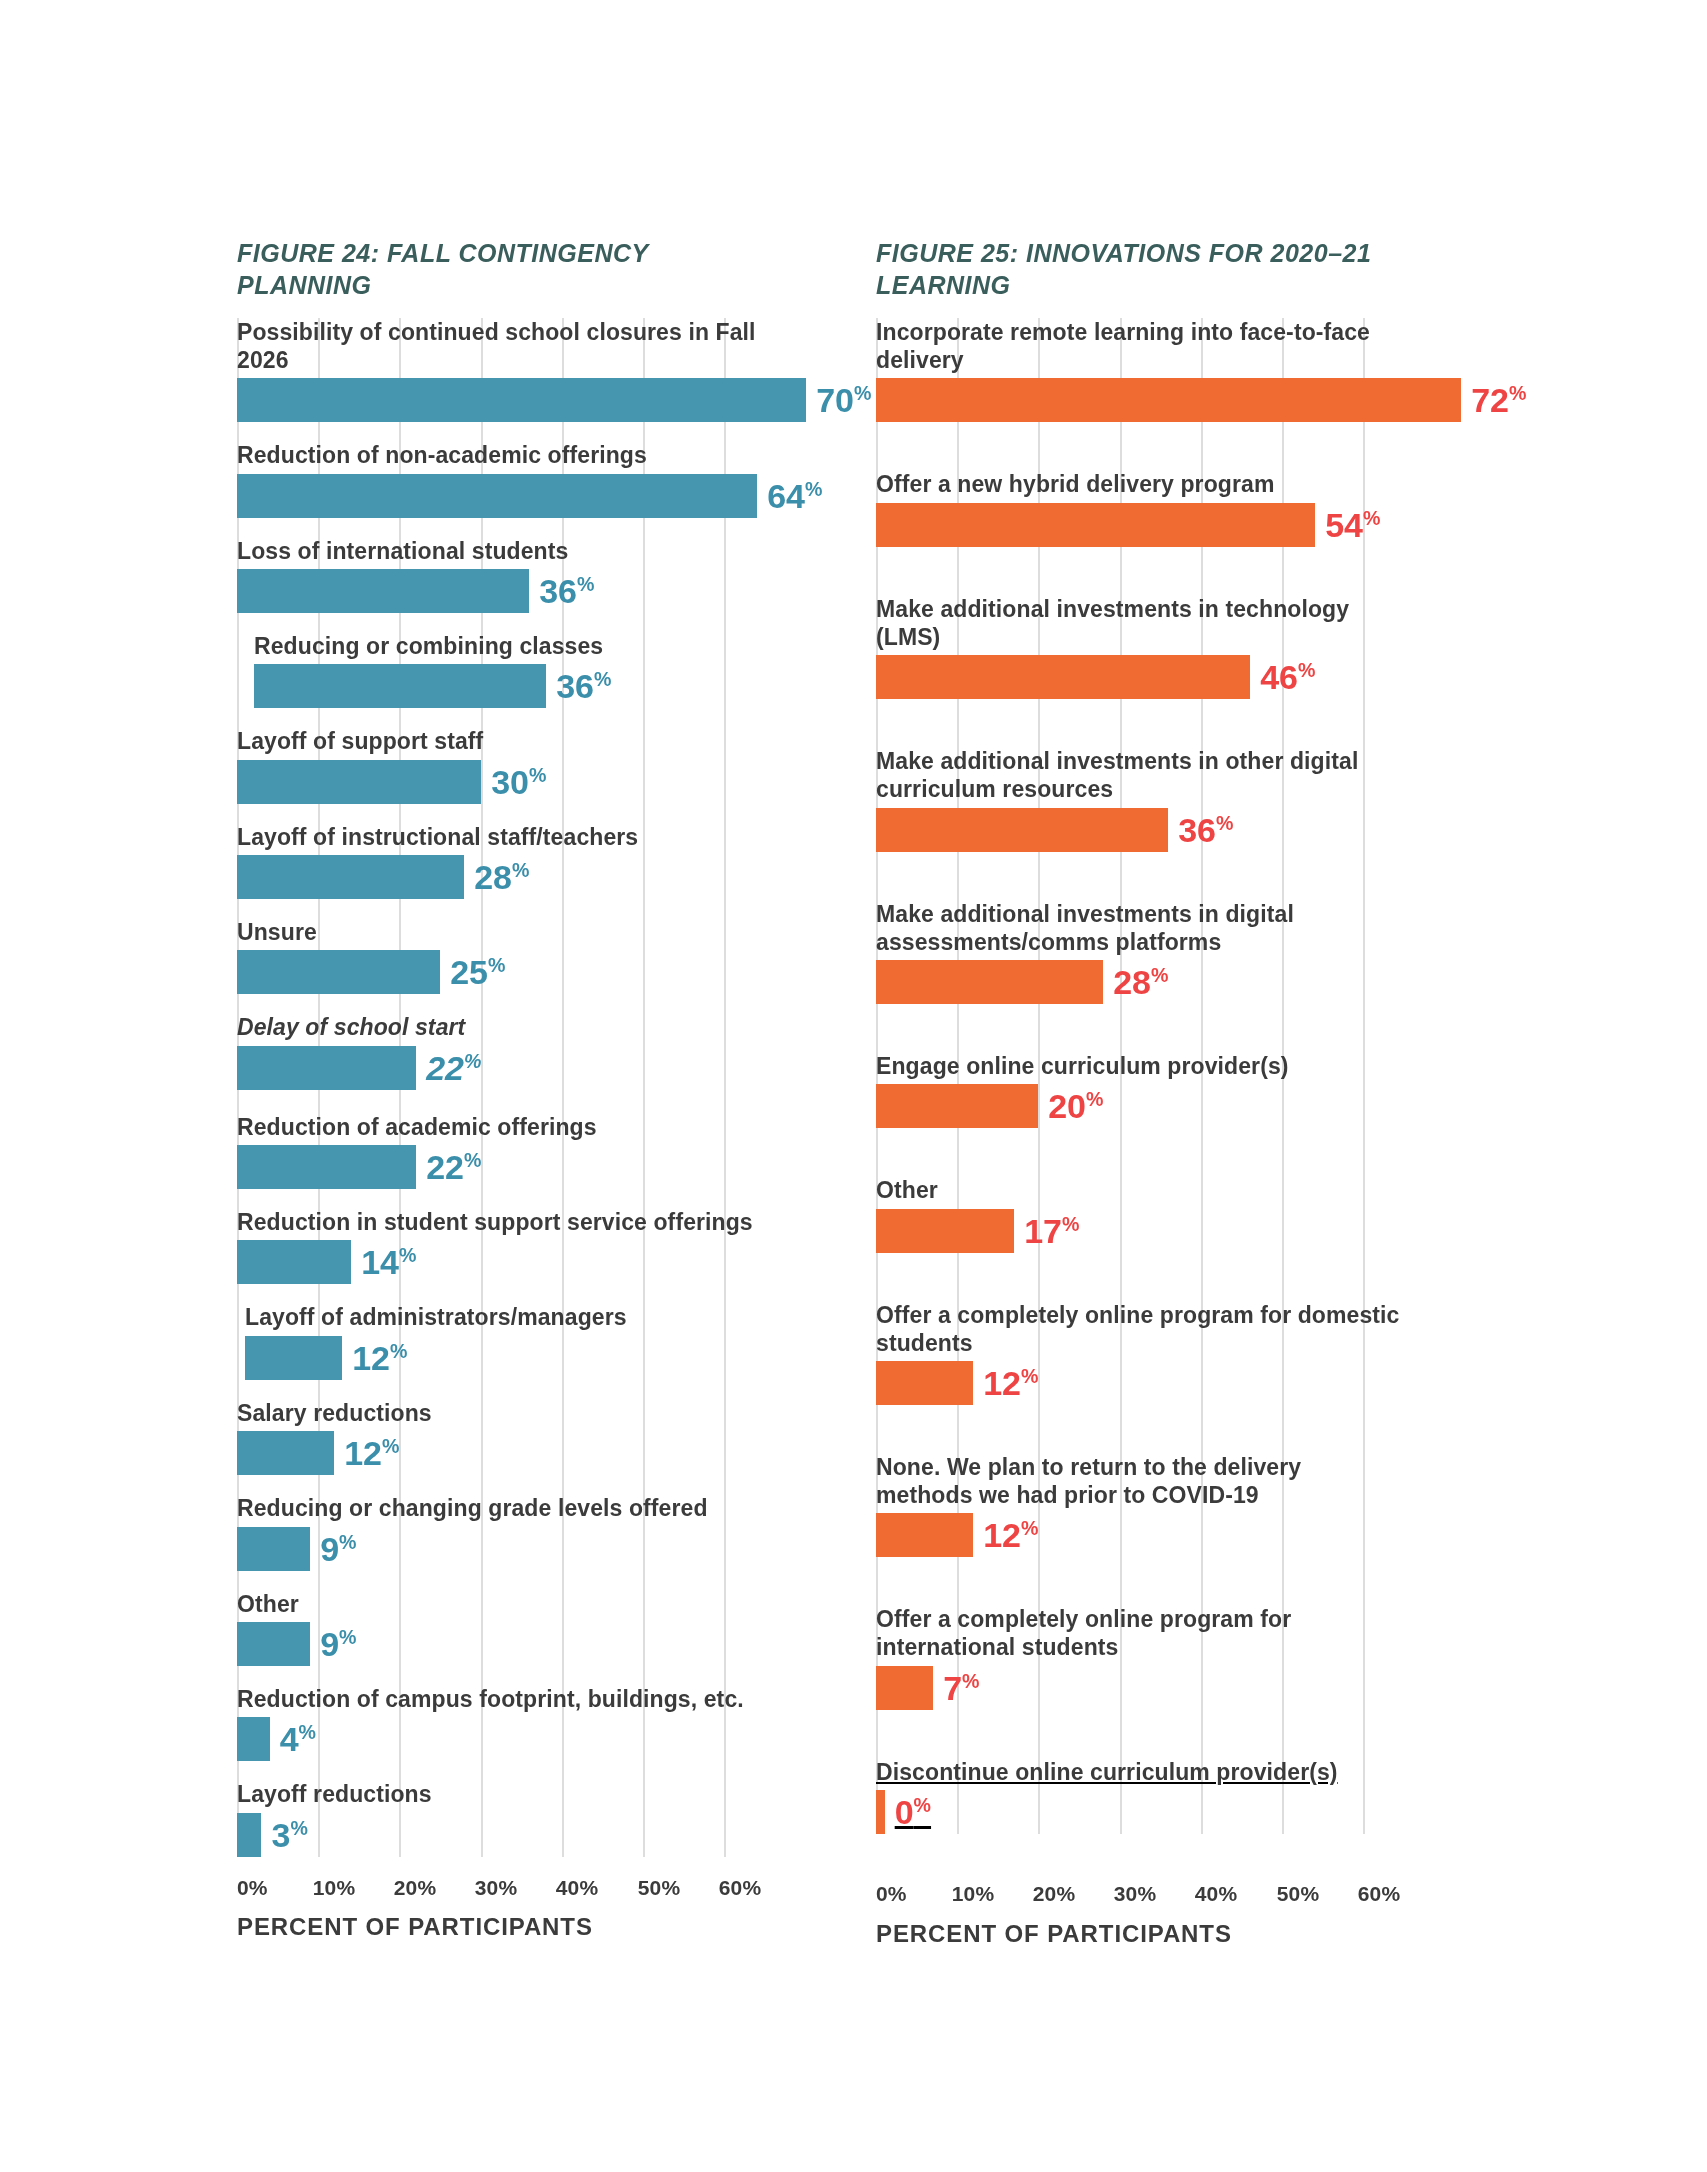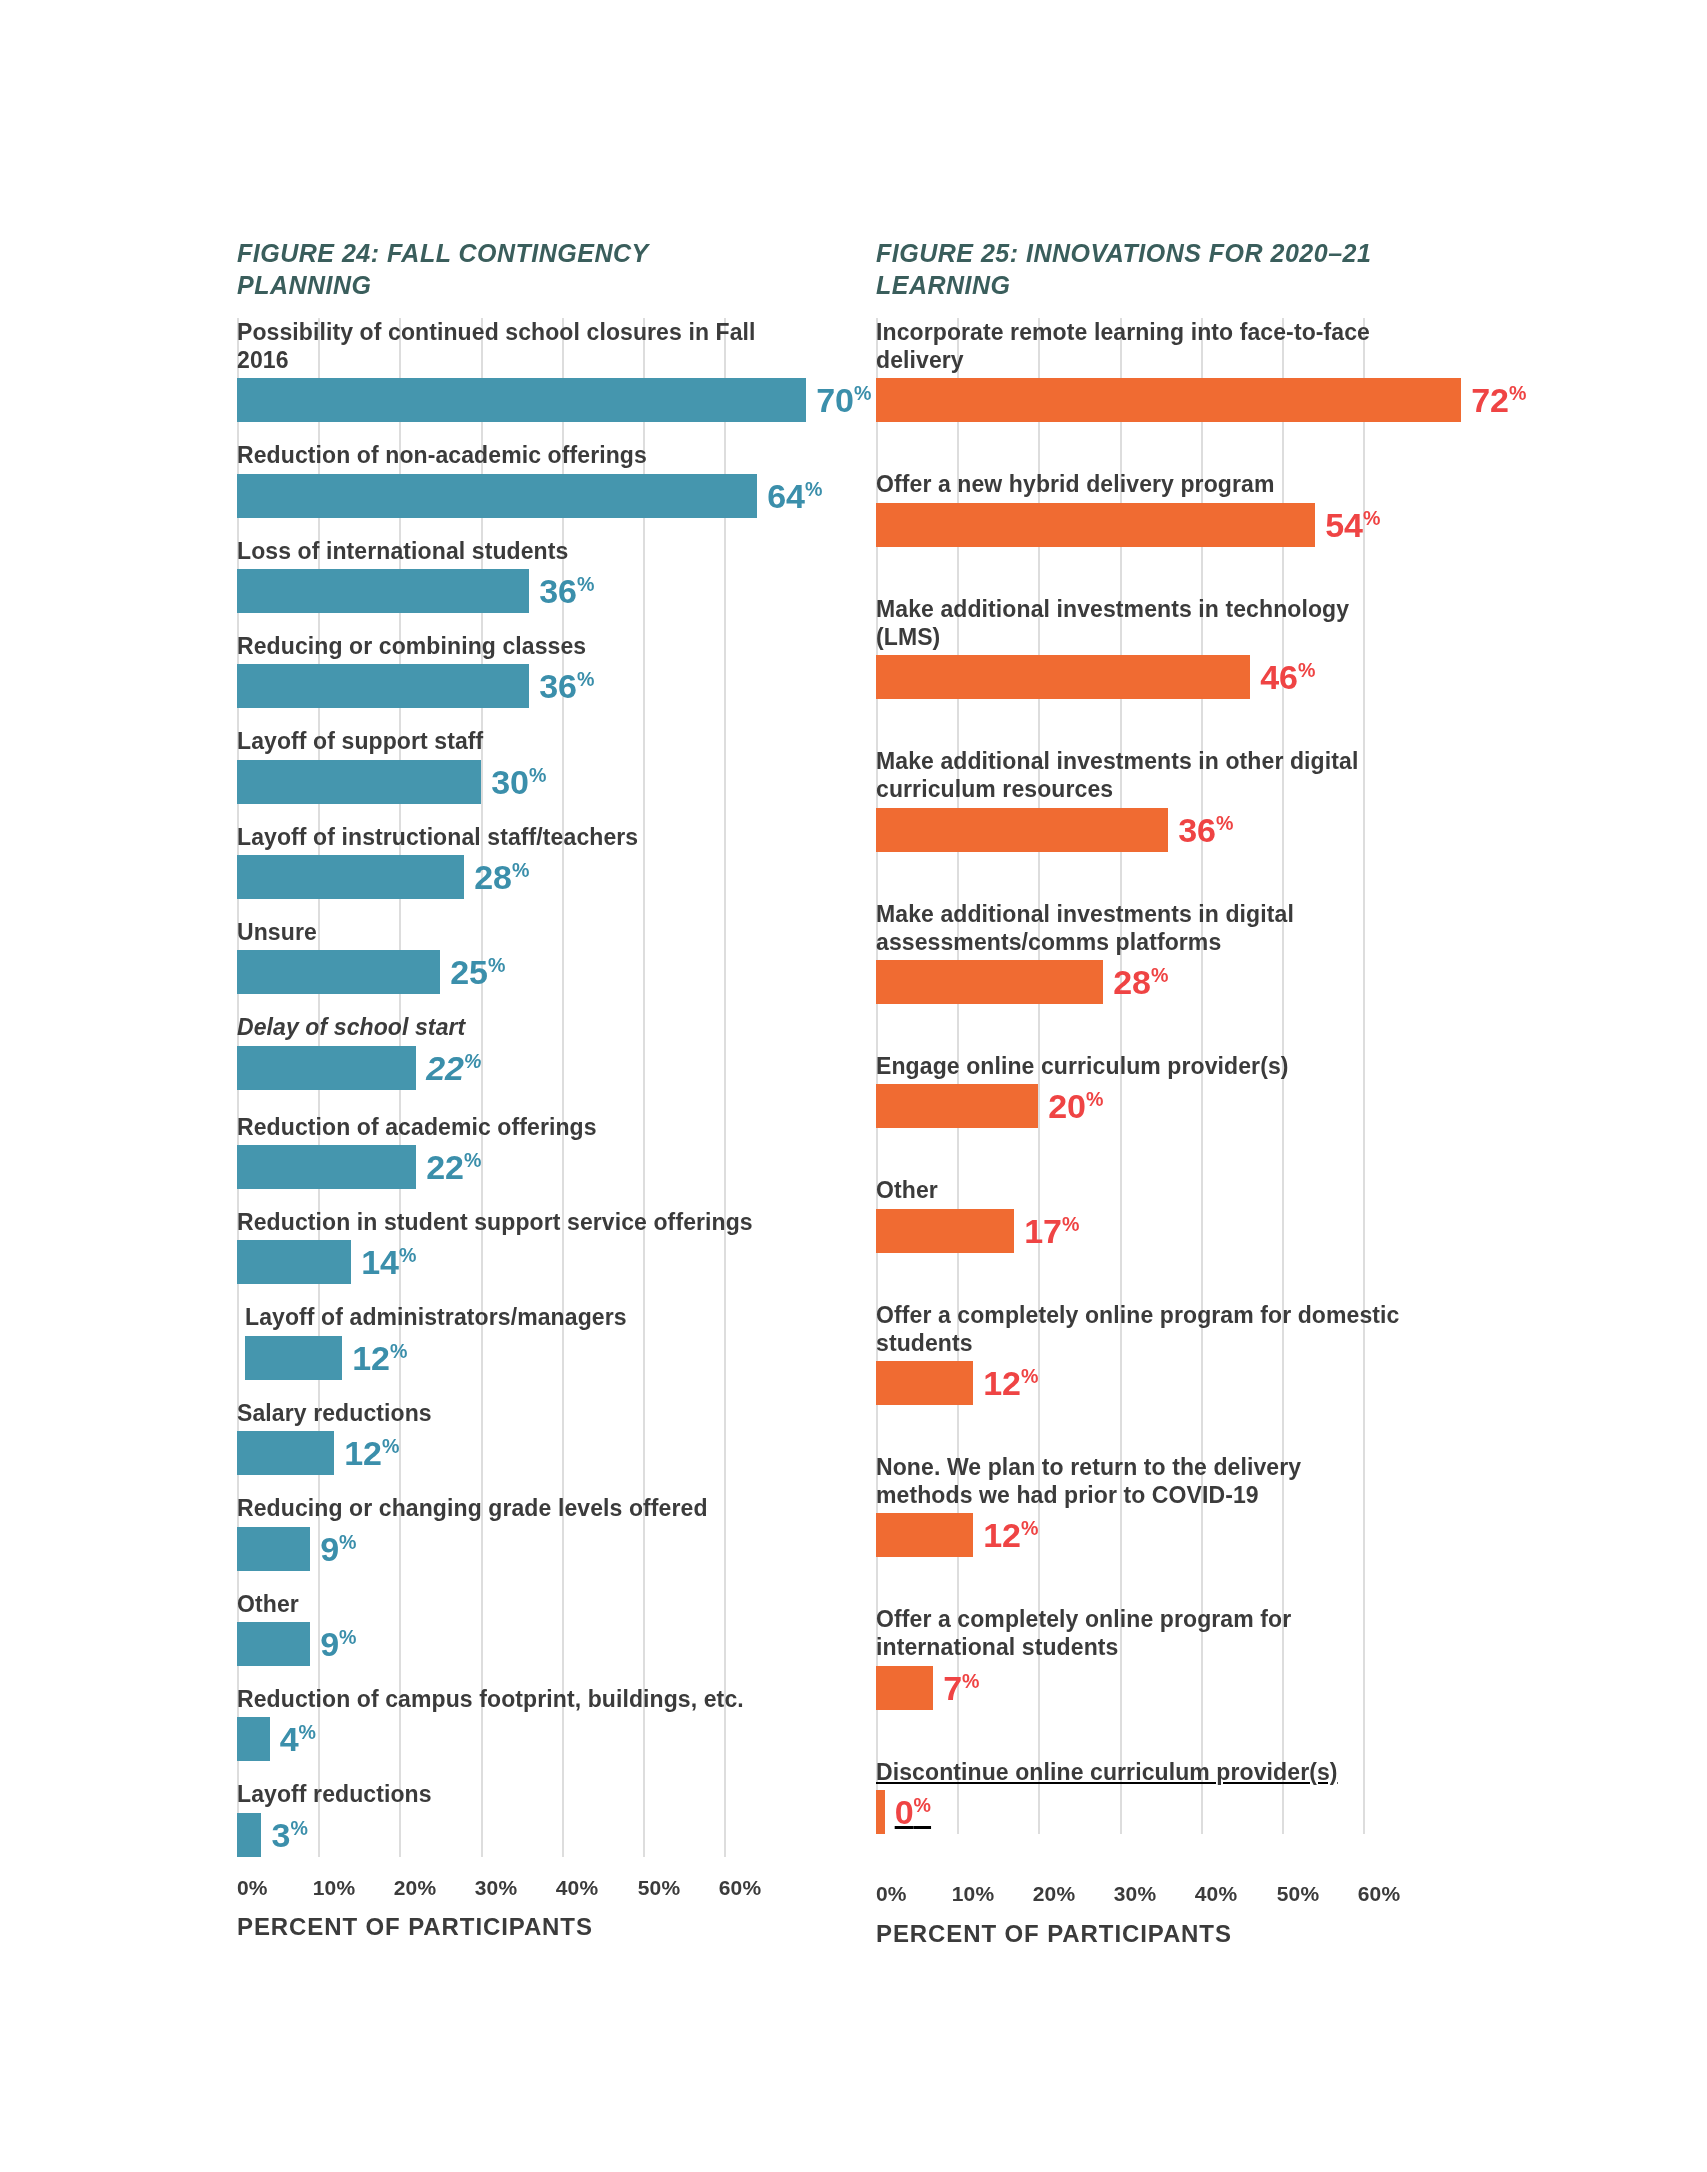--- a/index.html
+++ b/index.html
@@ -154,41 +154,41 @@
             <div class="gridline" style="left: 0px;"></div>
             <div class="gridline" style="left: 81px;"></div>
             <div class="gridline" style="left: 162px;"></div>
             <div class="gridline" style="left: 244px;"></div>
             <div class="gridline" style="left: 325px;"></div>
             <div class="gridline" style="left: 406px;"></div>
             <div class="gridline" style="left: 487px;"></div>
           </div>
         <div class="rows">
             <div class="row" style="margin-bottom: 19px;">
-              <div class="row-label">Possibility of continued school closures in Fall 2016</div>
+              <div class="row-label">Possibility of continued school closures in Fall 2026</div>
               <div class="bar-line">
                 <div class="bar teal" style="width: 569px;"></div>
                 <div class="value teal">70<span class="pct">%</span></div>
               </div>
             </div>
             <div class="row" style="margin-bottom: 19px;">
               <div class="row-label">Reduction of non-academic offerings</div>
               <div class="bar-line">
                 <div class="bar teal" style="width: 520px;"></div>
                 <div class="value teal">64<span class="pct">%</span></div>
               </div>
             </div>
             <div class="row" style="margin-bottom: 19px;">
               <div class="row-label">Loss of international students</div>
               <div class="bar-line">
                 <div class="bar teal" style="width: 292px;"></div>
                 <div class="value teal">36<span class="pct">%</span></div>
               </div>
             </div>
-            <div class="row" style="margin-bottom: 19px;">
+            <div class="row" style="margin-bottom: 19px; padding-left: 17px;">
               <div class="row-label">Reducing or combining classes</div>
               <div class="bar-line">
                 <div class="bar teal" style="width: 292px;"></div>
                 <div class="value teal">36<span class="pct">%</span></div>
               </div>
             </div>
             <div class="row" style="margin-bottom: 19px;">
               <div class="row-label">Layoff of support staff</div>
               <div class="bar-line">
                 <div class="bar teal" style="width: 244px;"></div>

